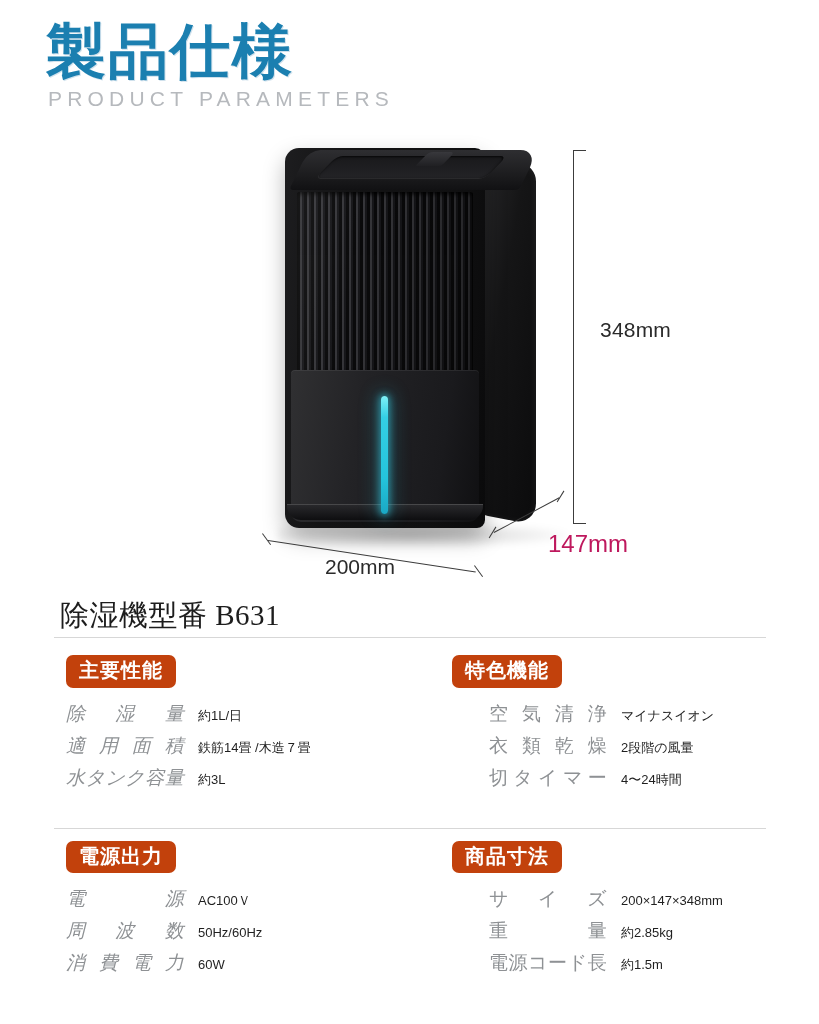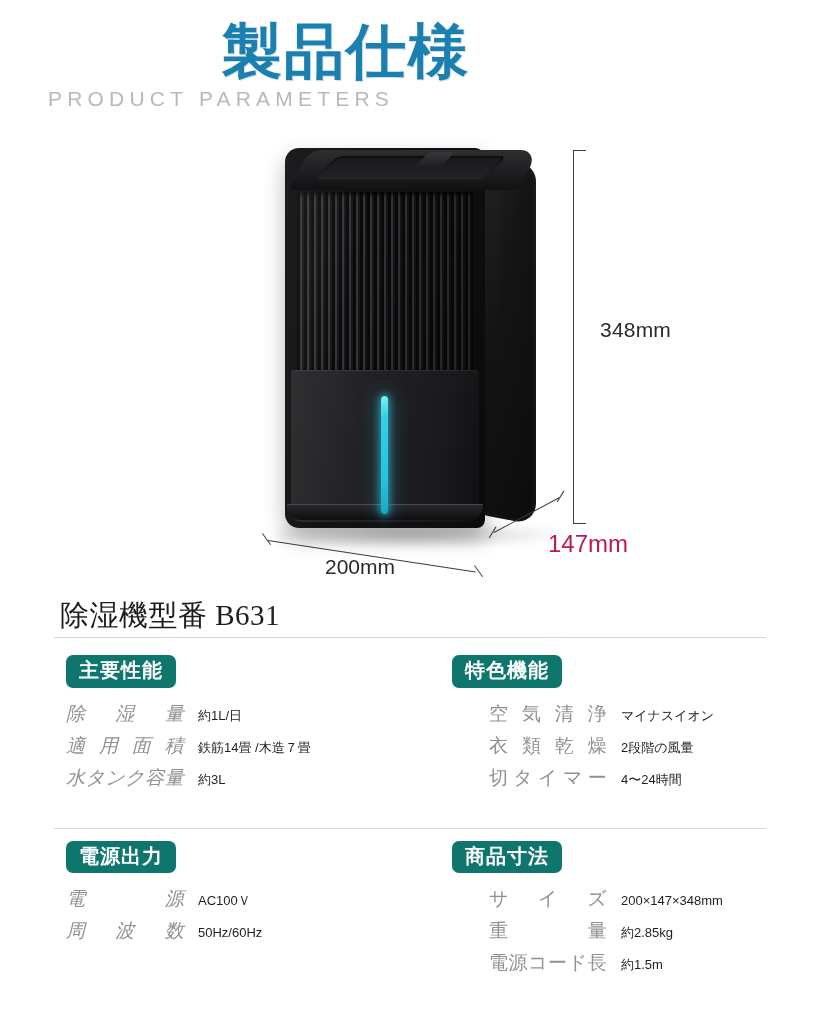--- a/index.html
+++ b/index.html
@@ -26,21 +26,20 @@
   }
   .title-jp {
     font-family: "DejaVu Serif", "Liberation Serif", serif;
     font-weight: 700;
     font-size: 60px;
     line-height: 1.05;
     color: #1b7fb0;
     letter-spacing: 2px;
     margin: 0;
     text-shadow: 1px 1px 0 rgba(120,170,200,0.35);
-    text-align: center;
   }
   .title-en {
     margin: 4px 0 0 2px;
     font-size: 21px;
     letter-spacing: 5.2px;
     color: #b6b9bd;
     font-weight: 400;
   }
 
   
@@ -311,21 +310,21 @@
   }
   .spec-block {
     width: 390px;
     box-sizing: border-box;
   }
   .spec-block.left  { padding-left: 66px; }
   .spec-block.right { padding-left: 62px; }
 
   .badge {
     display: inline-block;
-    background: #0f766e;
+    background: #c2410c;
     color: #ffffff;
     font-size: 20px;
     font-weight: 700;
     padding: 4px 13px 5px 13px;
     border-radius: 7px;
     letter-spacing: 1px;
     line-height: 1.18;
   }
   .spec-list {
     margin-top: 13px;
@@ -445,20 +444,24 @@
       <span class="badge">電源出力</span>
       <div class="spec-list">
         <div class="spec-item">
           <span class="spec-label">電源</span>
           <span class="spec-value">AC100Ｖ</span>
         </div>
         <div class="spec-item">
           <span class="spec-label">周波数</span>
           <span class="spec-value">50Hz/60Hz</span>
         </div>
+        <div class="spec-item">
+          <span class="spec-label">消費電力</span>
+          <span class="spec-value">60W</span>
+        </div>
       </div>
     </div>
 
     <div class="spec-block right">
       <span class="badge">商品寸法</span>
       <div class="spec-list">
         <div class="spec-item">
           <span class="spec-label">サイズ</span>
           <span class="spec-value">200×147×348mm</span>
         </div>

